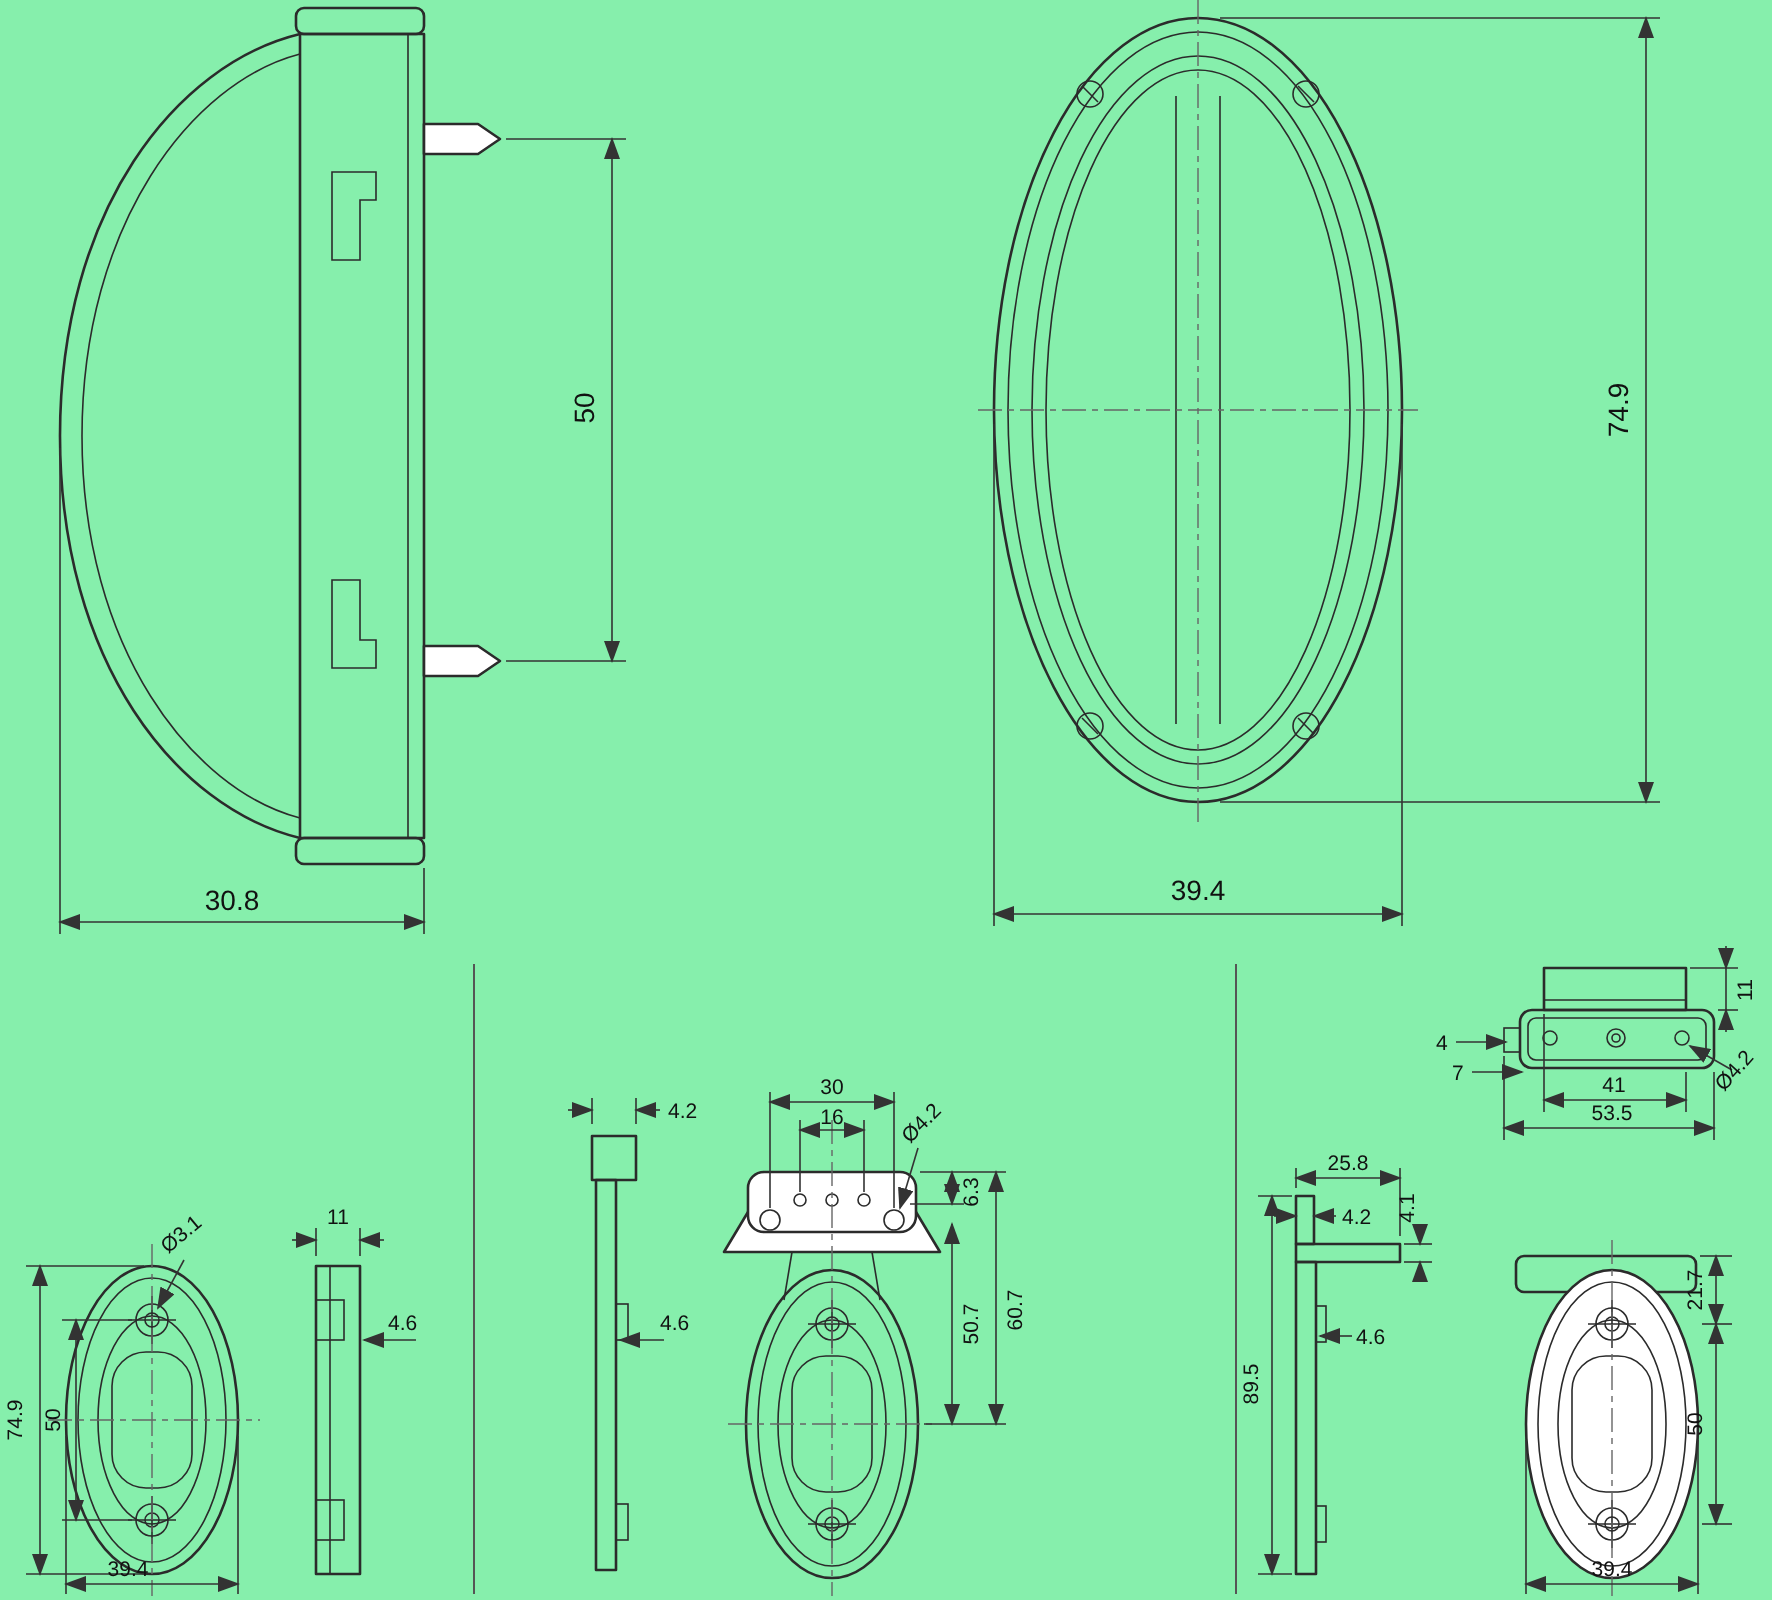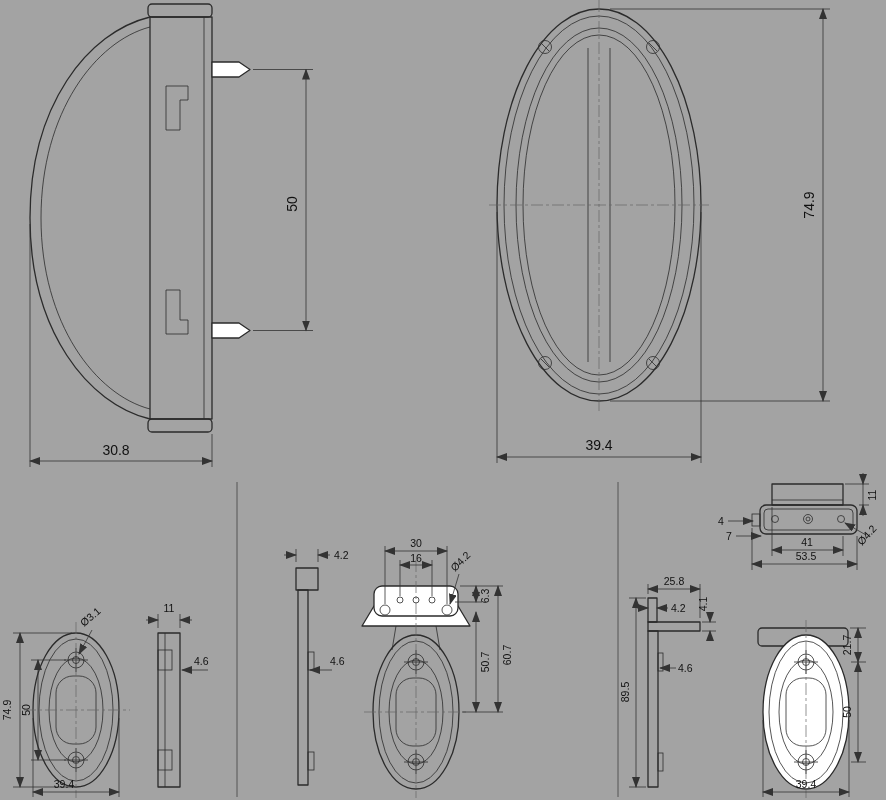--- a/index.html
+++ b/index.html
@@ -1,16 +1,16 @@
 <!DOCTYPE html>
 <html><head>
 <meta charset="utf-8">
 <style>
   html,body { margin:0; padding:0; background:#fff; }
-  #page { position:relative; width:886px; height:800px; background:#a3a3a3;
+  #page { position:relative; width:886px; height:800px; background:#86efac;
           font-family:"Liberation Sans", sans-serif; overflow:hidden; }
   svg { position:absolute; left:0; top:0; }
   .ol { fill:none; stroke:#2b2b2b; stroke-width:1.3; stroke-linejoin:round; stroke-linecap:round; }
   .wf { fill:#ffffff; stroke:#2b2b2b; stroke-width:1.3; stroke-linejoin:round; }
   .tl { fill:none; stroke:#2b2b2b; stroke-width:0.8; }
   .dl { fill:none; stroke:#333333; stroke-width:0.8; }
   .cl { fill:none; stroke:#666666; stroke-width:0.7; stroke-dasharray:12 3 3 3; }
   .dv { stroke:#555555; stroke-width:1; }
   .d  { font-size:14px; fill:#111; text-anchor:middle; }
   .s  { font-size:10.5px; fill:#111; text-anchor:middle; }

